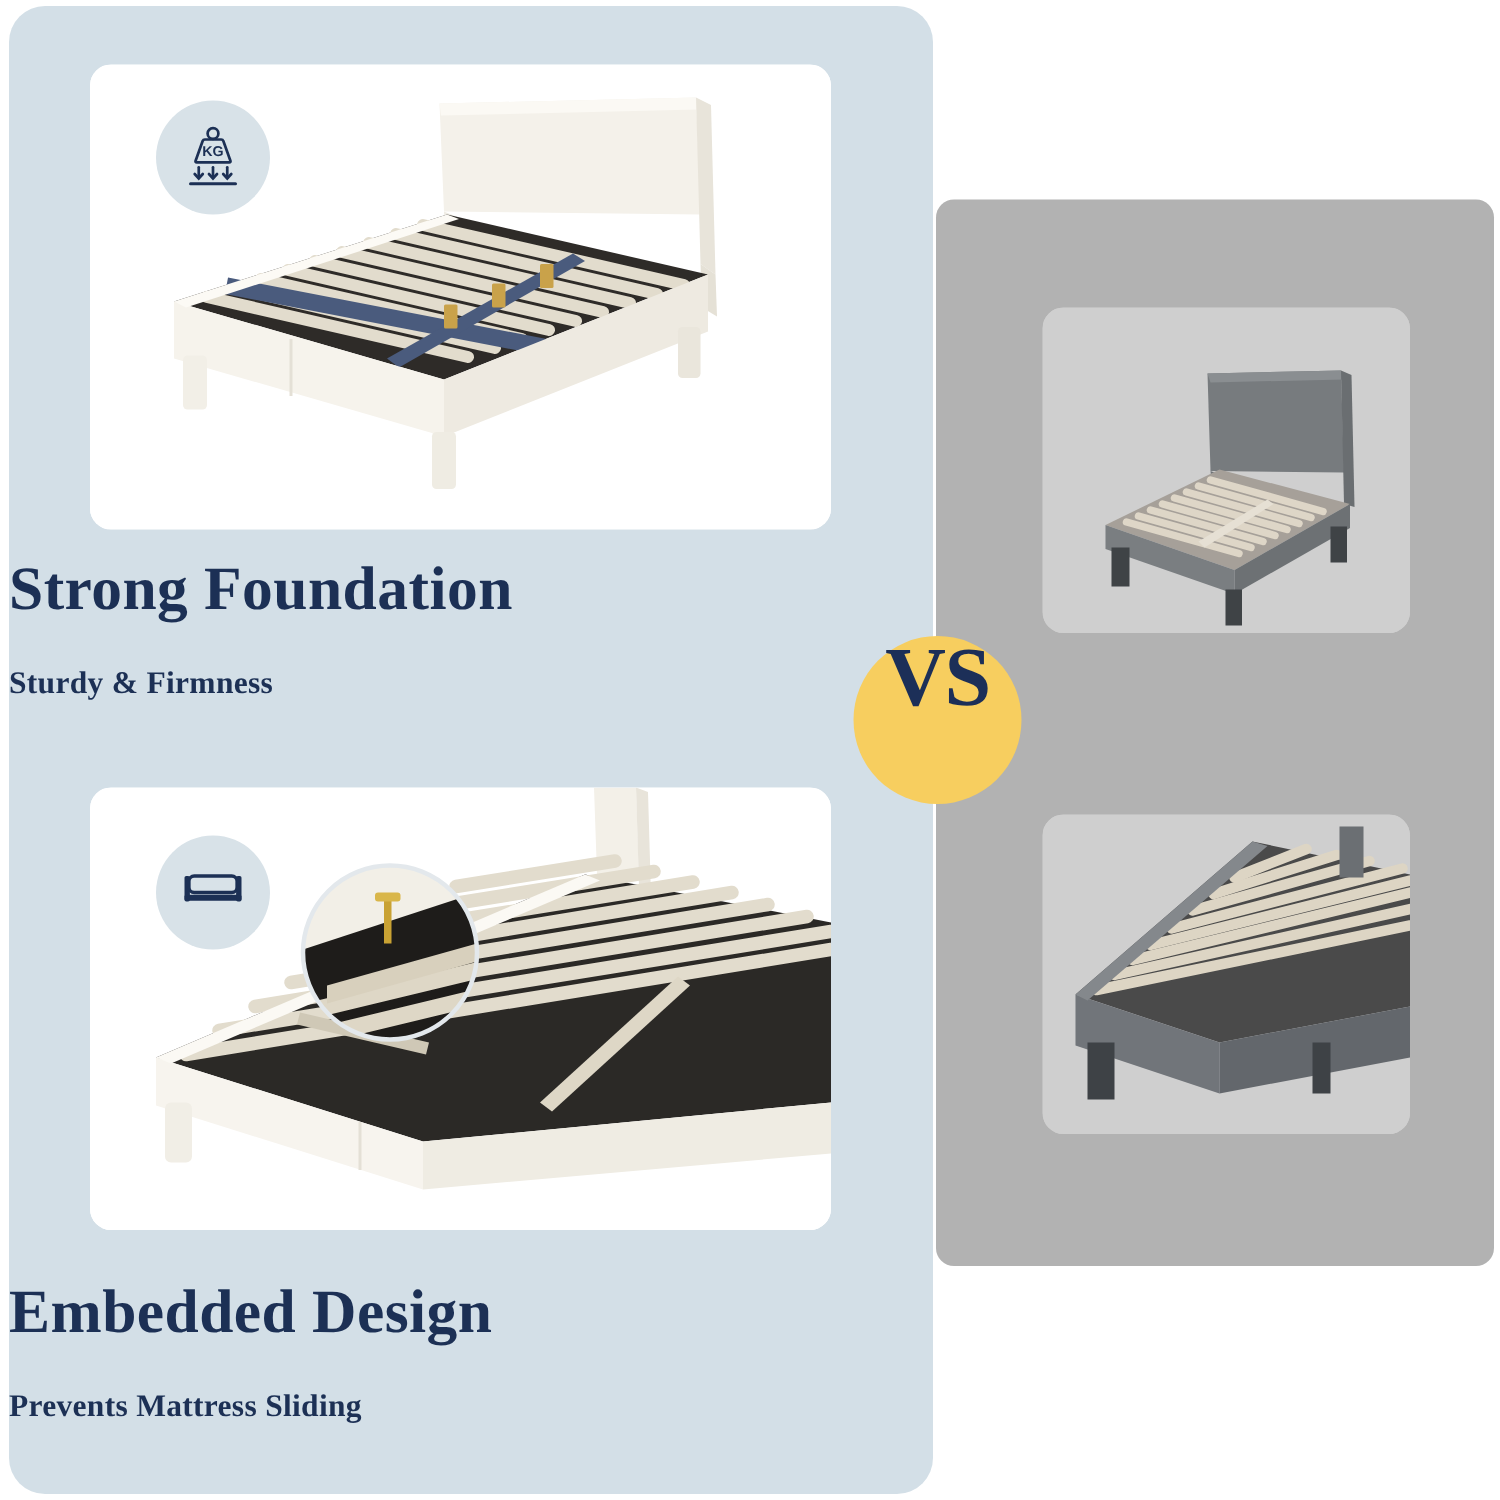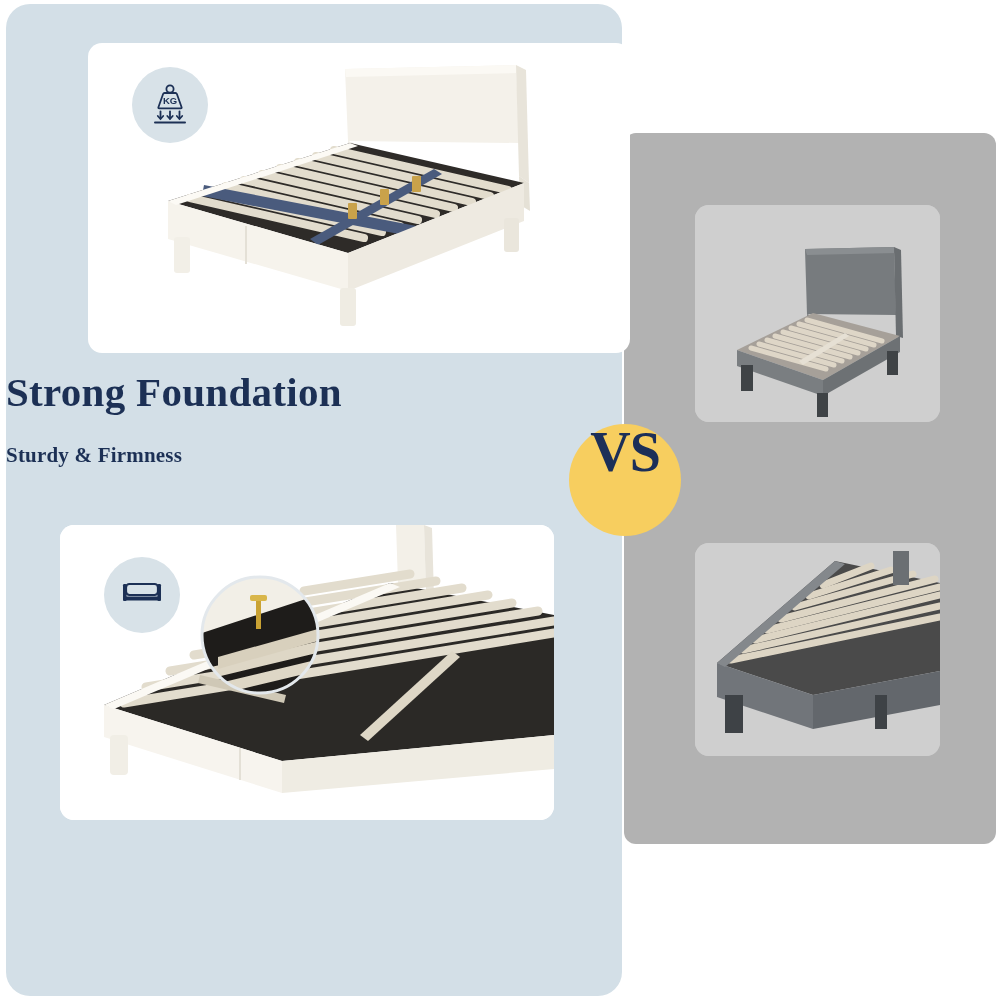--- a/index.html
+++ b/index.html
@@ -193,21 +193,21 @@
 
         <rect x="30" y="152" width="18" height="38" fill="#3e4246"></rect>
         <rect x="180" y="152" width="12" height="34" fill="#3e4246"></rect>
       </svg>
     </div>
 
   </div>
 
   <div class="left-panel">
 
-    <div class="media-card card-top" style="left:54px; top:39px; width:542px; height:310px;margin-left:28px;">
+    <div class="media-card card-top" style="left:54px; top:39px; width:494px; height:310px;">
       <svg class="bed-svg" viewBox="0 0 494 310">
         <rect width="494" height="310" fill="#ffffff"></rect>
 
         <path d="M233 26 L404 22 L407 100 L236 98 Z" fill="#f4f1ea"></path>
         <path d="M233 26 L404 22 L405 30 L234 34 Z" fill="#fbf9f4"></path>
         <path d="M404 22 L414 27 L417 140 L407 133 Z" fill="#e8e4da"></path>
 
         <path d="M236 98 L248 103 L249 122 L237 117 Z" fill="#efece4"></path>
         <path d="M407 133 L417 140 L418 168 L408 162 Z" fill="#e5e1d6"></path>
 
@@ -329,20 +329,24 @@
           <rect x="8" y="9" width="32" height="11" rx="3.5" fill="none" stroke="#1c3055" stroke-width="2.2"></rect>
 
           <rect x="5" y="21.5" width="38" height="4" rx="1.2" fill="#1c3055"></rect>
 
           <rect x="5" y="9" width="3.6" height="17" rx="1.2" fill="#1c3055"></rect>
           <rect x="39.4" y="9" width="3.6" height="17" rx="1.2" fill="#1c3055"></rect>
         </svg>
       </div>
     </div>
 
+    <div class="caption caption-bottom">
+      <div class="title">Embedded Design</div>
+      <div class="subtitle">Prevents Mattress Sliding</div>
+    </div>
 
   </div>
 
   <div class="vs-badge">
     <span class="vs-text">VS</span>
   </div>
 
 </div>
 
 </body></html>

